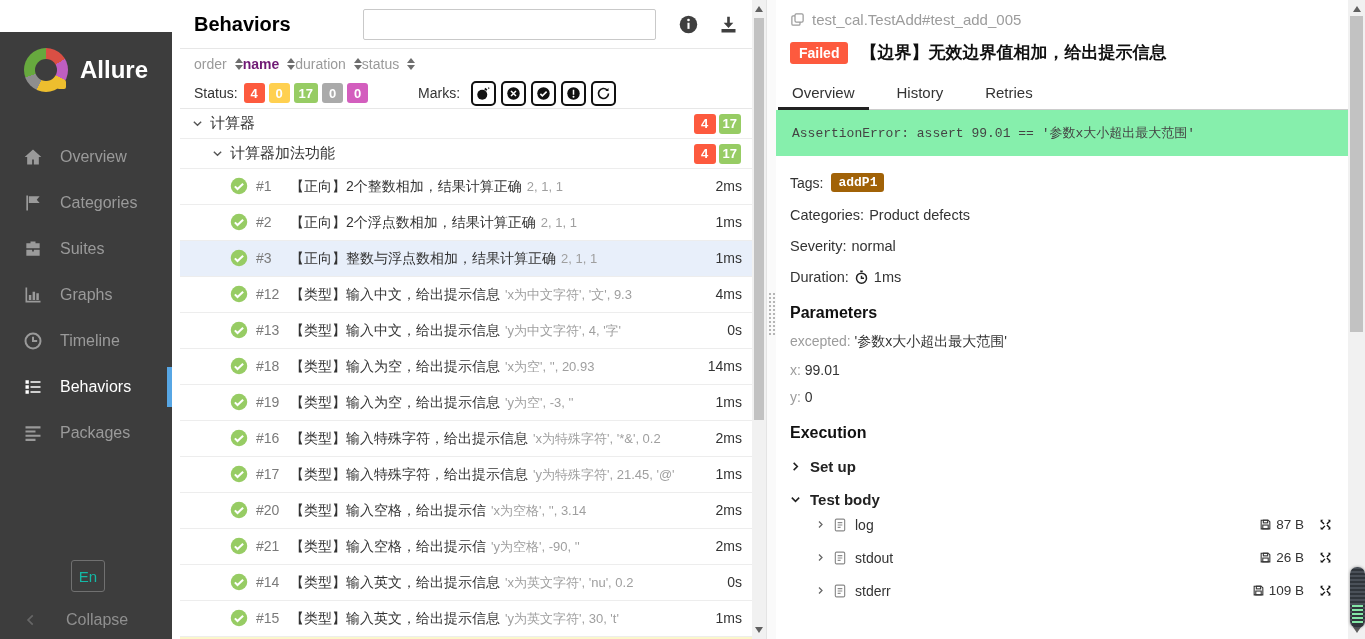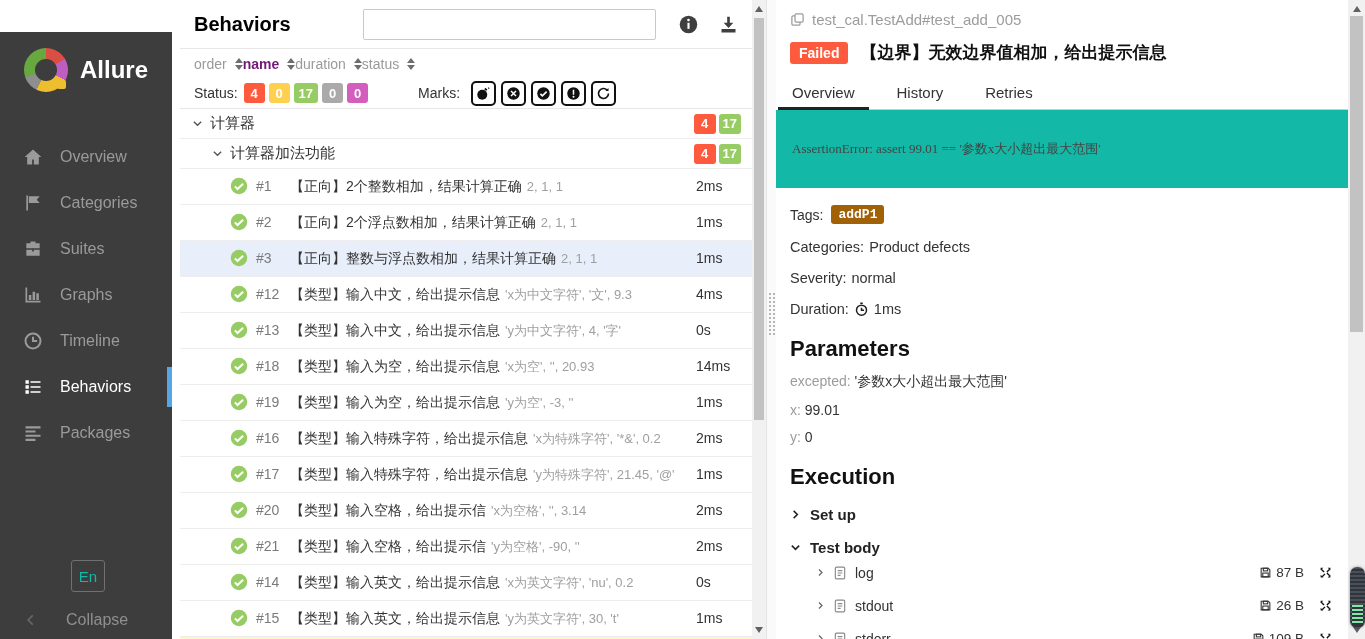--- a/index.html
+++ b/index.html
@@ -58,21 +58,21 @@
   .count-badge.red { background:#fd5a3e; } .count-badge.green { background:#97cc64; }
 
   .row { display:flex; align-items:flex-start; padding:7px 10px 7px 50px; border-bottom:1px solid #ededed; cursor:pointer; background:#fff; }
   .row.selected { background:#e8effa; }
   .row.failed { background:#fbf7cb; }
   .row .st-icon { width:18px; height:18px; flex:none; margin-top:1px; }
   .row-num { width:34px; flex:none; color:#7a7a7a; margin-left:8px; line-height:20px; }
   .row-text { flex:1; line-height:20px; }
   .row-name { color:#333; }
   .row-params { color:#9f9f9f; font-size:13px; margin-left:5px; }
-  .row-dur { flex:none; width:46px; color:#333; margin-left:8px; line-height:20px; }
+  .row-dur { flex:none; width:46px; text-align:right; color:#333; margin-left:8px; line-height:20px; }
 
   
   .vscroll { position:absolute; top:0; height:639px; background:#f1f1f1; }
   .vs-mid { left:752px; width:14px; }
   .vs-right { left:1348px; width:17px; }
   .vthumb { position:absolute; left:2px; right:2px; background:#c2c2c2; }
   .s-arrow { position:absolute; left:50%; transform:translateX(-50%); width:0; height:0; }
   .s-up { top:6px; border-left:4px solid transparent; border-right:4px solid transparent; border-bottom:6px solid #616161; }
   .s-dn { bottom:6px; border-left:4px solid transparent; border-right:4px solid transparent; border-top:6px solid #616161; }
   .splitter { position:absolute; left:766px; top:0; width:10px; height:639px; background:#fafafa; border-left:1px solid #e4e4e4; cursor:col-resize; }
@@ -82,25 +82,25 @@
   
   .detail { position:absolute; left:776px; top:0; width:572px; height:639px; background:#fff; overflow:hidden; }
   .fullname-row { display:flex; align-items:center; gap:7px; margin:11px 0 0 14px; color:#9c9c9c; font-size:15px; }
   .title-row { display:flex; align-items:center; gap:12px; margin:13px 4px 0 14px; }
   .fail-badge { background:#fd5a3e; color:#fff; font-weight:bold; font-size:14px; padding:3px 9px; border-radius:3px; }
   .test-title { font-size:17px; font-weight:bold; color:#111; }
   .tabs { display:flex; margin:14px 0 0 14px; border-bottom:1px solid #ccc; width:calc(100% - 14px); }
   .tab { padding:6px 2px 8px; margin-right:38px; font-size:15px; color:#333; cursor:pointer; position:relative; }
   .tab.active { font-weight:normal; }
   .tab.active::after { content:""; position:absolute; left:-12px; right:-12px; bottom:-1px; height:3px; background:#222; }
-  .error-box { background:#14b8a6; padding:30px 16px; font-family:Liberation Serif, serif; font-size:13px; color:#444; }
+  .error-box { background:#86efac; padding:14px 16px; font-family:Liberation Mono, monospace; font-size:13px; color:#444; }
   .tags-row { display:flex; align-items:center; gap:8px; margin:17px 0 0 14px; }
   .tag-badge { background:#a16207; color:#fff; font-family:"Liberation Mono","DejaVu Sans Mono",monospace; font-weight:bold; font-size:13px; padding:2px 7px; border-radius:3px; cursor:pointer; }
   .info-line { margin:15px 0 0 14px; font-size:14.5px; color:#333; display:flex; align-items:center; gap:5px; }
-  .sec-title { margin:19px 0 0 14px; font-size:22px; font-weight:bold; color:#111; }
+  .sec-title { margin:19px 0 0 14px; font-size:16px; font-weight:bold; color:#111; }
   .param-line { margin:11px 0 0 14px; font-size:14px; }
   .param-key { color:#9c9c9c; }
   .param-val { color:#333; }
   .step-row { display:flex; align-items:center; gap:9px; margin:16px 0 0 14px; cursor:pointer; }
   .step-label { font-size:15px; font-weight:bold; color:#222; }
   .att-row { display:flex; align-items:center; margin:0 16px 0 40px; height:33px; cursor:pointer; }
   .att-left { display:flex; align-items:center; gap:8px; flex:1; color:#333; }
   .att-right { display:flex; align-items:center; gap:15px; color:#333; font-size:13.5px; }
   .chev-icon { display:flex; color:#666; }
 

